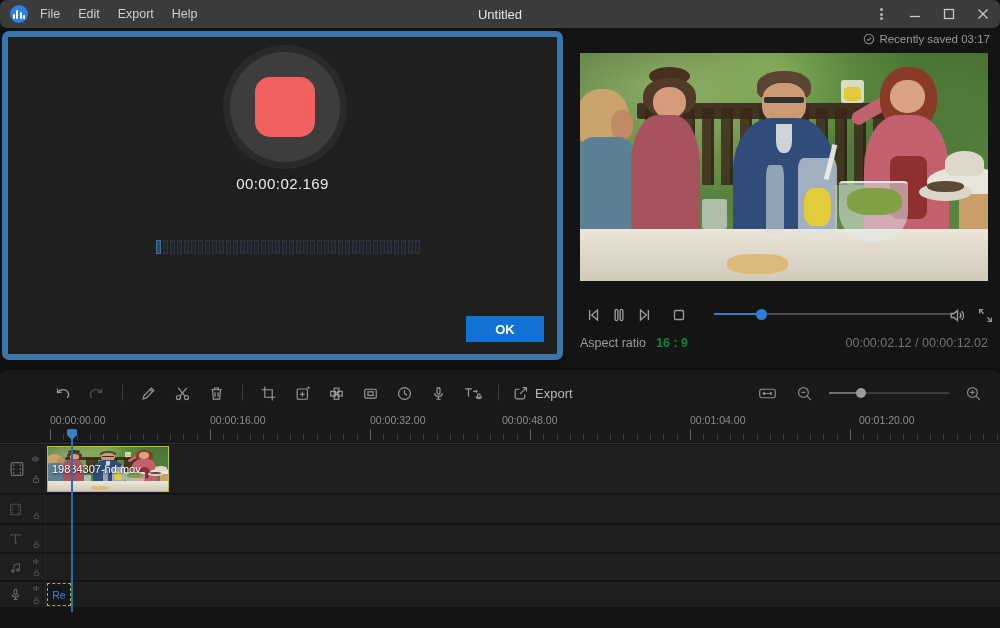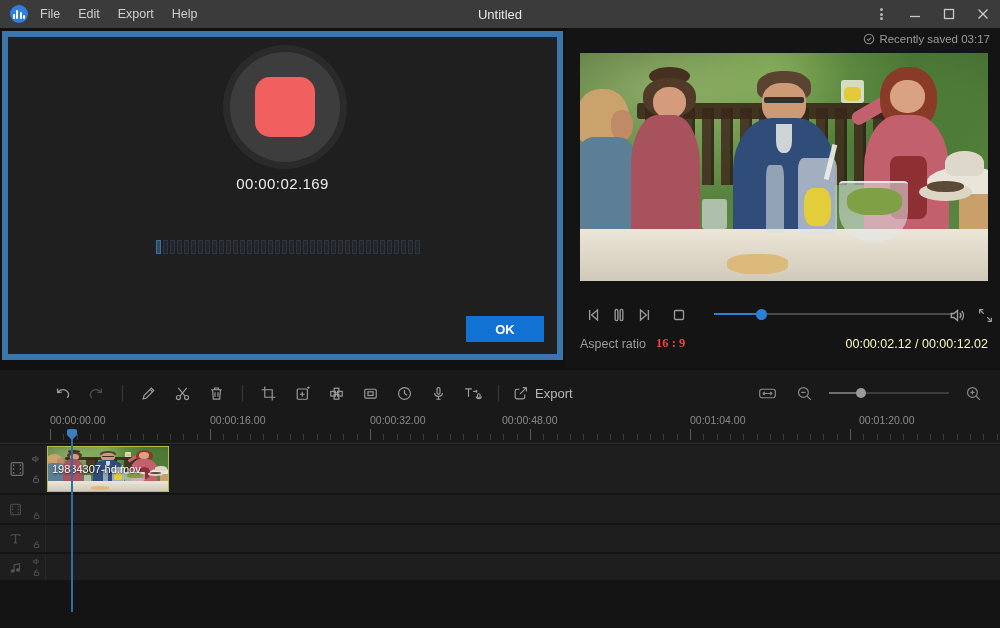--- a/index.html
+++ b/index.html
@@ -1,18 +1,18 @@
 <!DOCTYPE html>
 <html><head>
 <meta charset="utf-8">
 <style>
   * { margin:0; padding:0; box-sizing:border-box; }
   html,body { width:1000px; height:628px; background:#0e0e0e; overflow:hidden;
     font-family:"Liberation Sans", sans-serif; }
-  .abs { position:absolute; }
+  .abs { position:absolute;border-radius:7px; }
   #stage { position:relative; width:1000px; height:628px; background:#111; }
 
   
   #titlebar { left:0; top:0; width:1000px; height:28px; background:#3b3b3b;
     display:flex; align-items:center; color:#cfcfcf; font-size:12.5px; }
   #logo { width:18px; height:18px; border-radius:50%; background:#2f7fe0; margin:0 12px 0 10px;
     display:flex; align-items:flex-end; justify-content:center; gap:1.5px; padding-bottom:4px; }
   #logo i { display:block; width:2px; background:#fff; border-radius:1px; }
   .menu-item { padding:0 14px 0 0; margin-right:4px; cursor:default; }
   #tb-title { position:absolute; left:0; right:0; text-align:center; color:#e6e6e6; font-size:13px; pointer-events:none; }
@@ -44,21 +44,21 @@
   #video-frame { position:absolute; left:14px; top:25px; width:408px; height:228px; background:#233; overflow:hidden; }
   .scene { position:relative; width:100%; height:100%; overflow:hidden; }
   #pb-controls { position:absolute; left:14px; top:276px; width:408px; height:22px; display:flex; align-items:center; }
   .pbtn { width:26px; height:20px; display:flex; align-items:center; justify-content:center; }
   #seek { position:absolute; left:134px; top:9px; width:240px; height:2px; background:#4a4a4a; border-radius:1px; }
   #seek-fill { position:absolute; left:0; top:0; height:2px; width:47px; }
   #seek-handle { position:absolute; left:42px; top:-4.5px; width:11px; height:11px; border-radius:50%; }
   #info-row { position:absolute; left:14px; top:308px; width:408px; display:flex; align-items:center;
     color:#9c9c9c; font-size:12.5px; }
   #aspect-val { margin-left:10px; font-weight:bold; }
-  #timecode { margin-left:auto; color:#fef9c3; font-size:12.5px; }
+  #timecode { margin-left:auto; color:#737373; font-size:12.5px; }
 
   
   #timeline { left:0; top:370px; width:1000px; height:258px; background:#191919; }
   #tl-toolbar { position:absolute; left:50px; top:8px; height:30px; display:flex; align-items:center; gap:9px; }
   .tbtn { width:25px; height:25px; display:flex; align-items:center; justify-content:center; border-radius:3px; }
   .tsep { width:1px; height:16px; background:#3a3a3a; margin:0 4px; }
   #export-btn { display:flex; align-items:center; gap:6px; color:#b8b8b8; font-size:13px; }
   #tl-zoom { position:absolute; right:14px; top:8px; height:30px; display:flex; align-items:center; gap:12px; }
   #zoom-slider { position:relative; width:120px; height:2px; background:#3c3c3c; }
   #zoom-fill { position:absolute; left:0; top:0; width:32px; height:2px; background:#6f6f6f; }
@@ -273,21 +273,21 @@
           <path d="M2.5 6 V2.5 H6"></path>
             <path d="M13.5 10 V13.5 H10"></path>
             <path d="M2.5 2.5 L6.3 6.3"></path>
             <path d="M13.5 13.5 L9.7 9.7"></path>
           </svg>
       </div>
     </div>
 
     <div id="info-row">
       <span>Aspect ratio</span>
-      <span id="aspect-val" style="color: #ef4444; font-family: Liberation Serif, serif;">16 : 9</span>
+      <span id="aspect-val" style="color: #15803d;">16 : 9</span>
       <span id="timecode">00:00:02.12 / 00:00:12.02</span>
     </div>
   </div>
 
   <div class="abs" id="timeline">
 
     <div id="tl-toolbar">
       <div class="tbtn">
         <svg width="17" height="17" viewBox="0 0 16 16" fill="none" stroke="#9a9a9a" stroke-width="1.2">
           <path d="M3.5 7 C6 3.8 10.5 3.6 12.6 6.2 C14.2 8.2 13.8 10.6 12.3 12"></path>
@@ -612,20 +612,45 @@
             <span>
               <svg width="9" height="9" viewBox="0 0 16 16" fill="none" stroke="#555" stroke-width="1.6">
                 <rect x="4" y="7.4" width="8" height="6" rx="1"></rect>
                   <path d="M6 7.4 V5.6 A2.4 2.4 0 0 1 10.6 4.8"></path>
                 </svg>
             </span>
           </div>
         </div>
       </div>
 
+      <div class="trow" style="top:138px;height:25px">
+        <div class="thead">
+          <span class="main-ico">
+            <svg width="15" height="15" viewBox="0 0 16 16" fill="none" stroke="#6e6e6e" stroke-width="1.1">
+              <rect x="6.6" y="2.4" width="2.8" height="6.2" rx="1.4"></rect>
+              <path d="M4.4 7.6 C4.4 11.8 11.6 11.8 11.6 7.6 M8 11 V13.4 M6 13.4 H10"></path>
+              </svg>
+          </span>
+          <div class="mini-col">
+            <span>
+              <svg width="9" height="9" viewBox="0 0 16 16" fill="none" stroke="#555" stroke-width="1.6">
+                <path d="M2.8 6.3 V9.7 H5 L8 12.2 V3.8 L5 6.3 Z"></path>
+                  <path d="M10.4 5.6 A3.6 3.6 0 0 1 10.4 10.4"></path>
+                </svg>
+            </span>
+            <span>
+              <svg width="9" height="9" viewBox="0 0 16 16" fill="none" stroke="#555" stroke-width="1.6">
+                <rect x="4" y="7.4" width="8" height="6" rx="1"></rect>
+                  <path d="M6 7.4 V5.6 A2.4 2.4 0 0 1 10.6 4.8"></path>
+                </svg>
+            </span>
+          </div>
+        </div>
+        <div id="clip-voice">Re</div>
+      </div>
 
     </div>
   </div>
 
   <div class="abs" id="playhead-head"></div>
   <div class="abs" id="playhead-line"></div>
 
 </div>
 
 </body></html>

